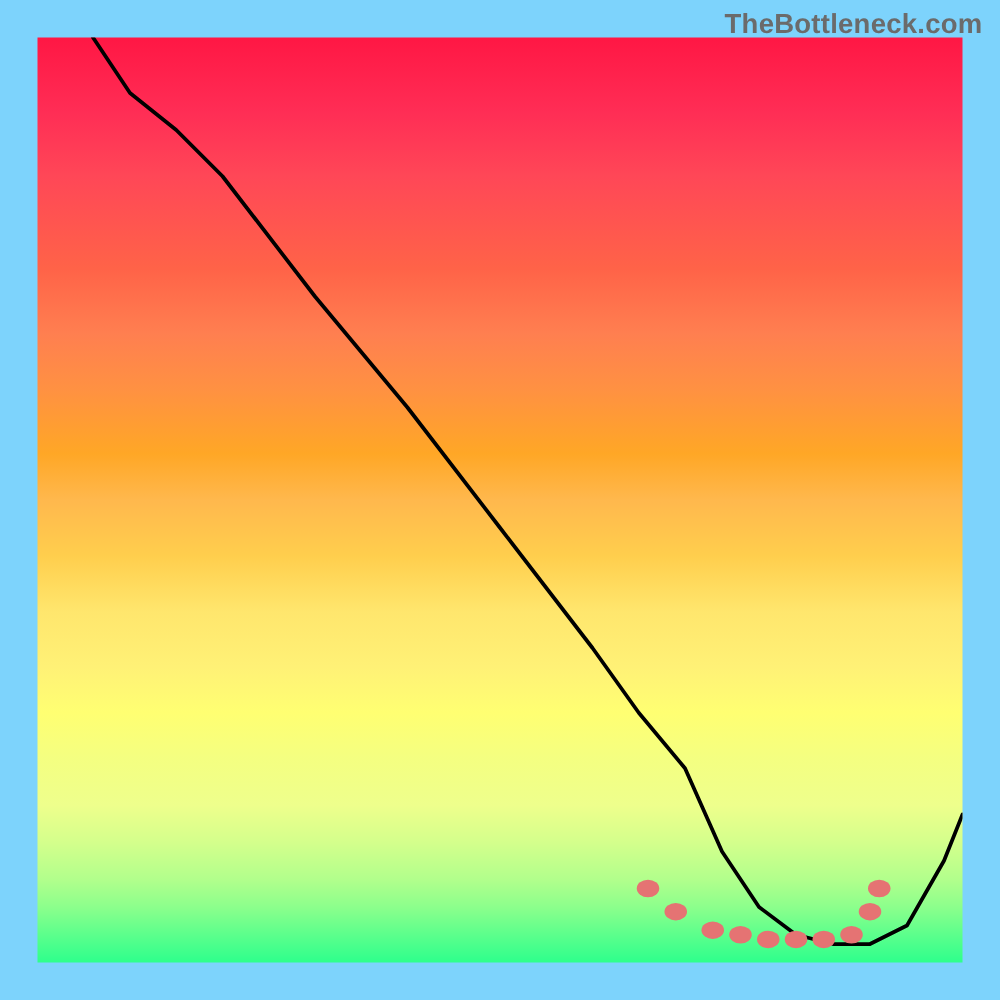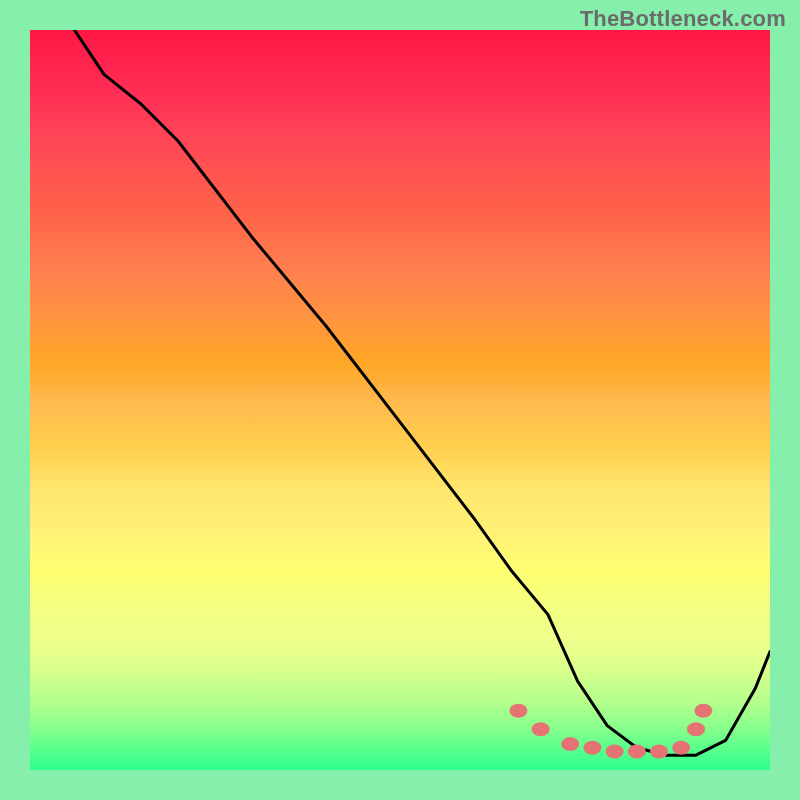--- a/index.html
+++ b/index.html
@@ -7,21 +7,21 @@
     padding: 0;
     width: 800px;
     height: 800px;
     background: #000;
     overflow: hidden;
   }
   .chart-container {
     position: relative;
     width: 800px;
     height: 800px;
-    background: #86efac;
+    background: #7dd3fc;
   }
   .plot-area {
     position: absolute;
     left: 30px;
     top: 30px;
     width: 740px;
     height: 740px;
     background: linear-gradient(to bottom,
       #ff1744 0%,
       #ff2d55 8%,

